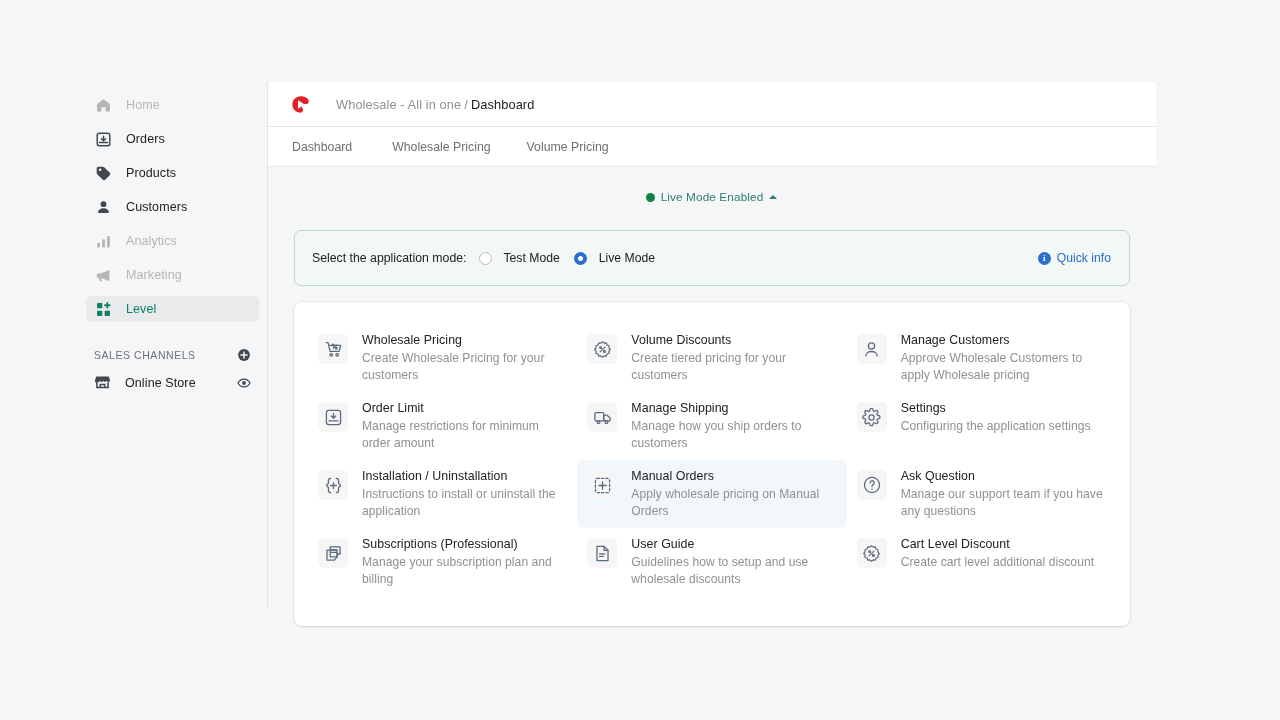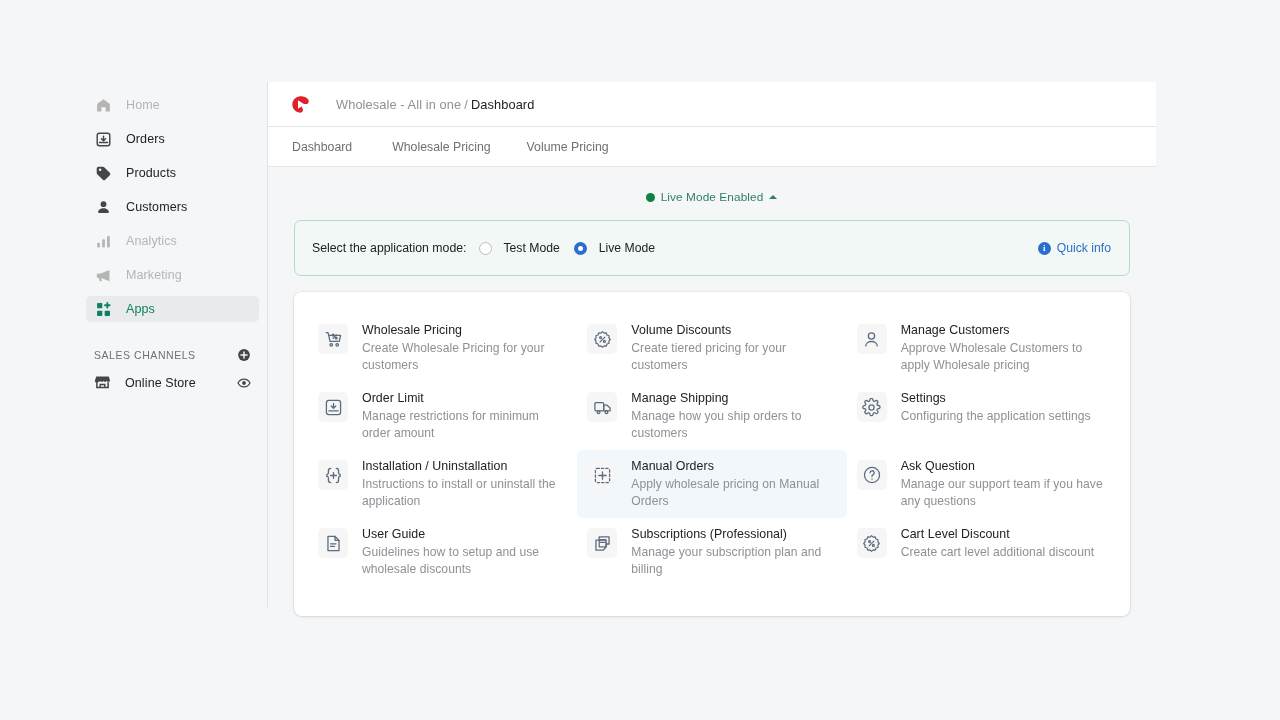--- a/index.html
+++ b/index.html
@@ -77,21 +77,21 @@
 
   .mode-status{
     display:flex;align-items:center;justify-content:center;gap:6px;
     height:28px;margin-top:16px;padding-right:1px;cursor:pointer;
   }
   .dot{width:9px;height:9px;border-radius:50%;background:#108043;flex:0 0 9px;}
   .mode-status-txt{font-size:11.8px;color:#2e7d6b;letter-spacing:.1px;}
   .caret{width:0;height:0;border-left:4px solid transparent;border-right:4px solid transparent;border-bottom:4.5px solid #2e7d6b;}
 
   .mode-banner{
-    margin-top:9px;height:56px;background:#f1f8f5;
+    margin-top:19px;height:56px;background:#f1f8f5;
     border:1px solid #b7d9c9;border-radius:7px;
     display:flex;align-items:center;justify-content:space-between;
     padding:0 18px 0 17px;box-sizing:border-box;
   }
   .mode-left{display:flex;align-items:center;gap:0;}
   .mode-label{font-size:12.3px;color:#202223;font-weight:500;margin-right:12px;}
   .radio-opt{display:flex;align-items:center;gap:12px;margin-right:14px;cursor:pointer;text-align:right;}
   .radio{
     width:13px;height:13px;border-radius:50%;border:1.4px solid #babec3;
     background:#fff;box-sizing:border-box;flex:0 0 13px;position:relative;
@@ -197,21 +197,21 @@
 
       <div class="nav-item active">
         <span class="nav-ico">
           <svg width="17" height="17" viewBox="0 0 20 20" fill="#0f8163">
             <rect x="2.4" y="2.4" width="6.2" height="6.2" rx="1"></rect>
             <rect x="2.4" y="11.4" width="6.2" height="6.2" rx="1"></rect>
             <rect x="11.4" y="11.4" width="6.2" height="6.2" rx="1"></rect>
             <path d="M14.5 2.2v5.6M11.7 5h5.6" stroke="#0f8163" stroke-width="2.1" stroke-linecap="round"></path>
           </svg>
         </span>
-        <span class="nav-label">Apps</span>
+        <span class="nav-label">Level</span>
       </div>
     </div>
 
     <div class="sales-head">
       <span class="sales-title">SALES CHANNELS</span>
       <span class="plusbtn">
         <svg width="14" height="14" viewBox="0 0 20 20" fill="#42474c">
           <circle cx="10" cy="10" r="8.4"></circle>
           <path d="M10 5.6v8.8M5.6 10h8.8" stroke="#f4f6f8" stroke-width="2.1" stroke-linecap="round"></path>
         </svg>
@@ -411,43 +411,43 @@
               </svg>
             </span>
             <span class="tile-body">
               <span class="tile-title" style="display:block">Ask Question</span>
               <span class="tile-desc" style="display:block">Manage our support team if you have any questions</span>
             </span>
           </div>
 
           <div class="tile">
             <span class="tile-ico">
+              <svg width="19" height="19" viewBox="0 0 22 22" fill="none" stroke="#5c6b7e" stroke-width="1.5" stroke-linejoin="round">
+                <path d="M7.2 3.4h11.4v8.2h-3.4v3.2h-8z"></path>
+                <path d="M3.4 7.2h11.8v7.6l-3.2 3.8H3.4z"></path>
+                <path d="M7.6 6.6h7.6M7.6 9.8h7.6"></path>
+              </svg>
+            </span>
+            <span class="tile-body">
+              <span class="tile-title" style="display:block">Subscriptions (Professional)</span>
+              <span class="tile-desc" style="display:block">Manage your subscription plan and billing</span>
+            </span>
+          </div>
+
+          <div class="tile">
+            <span class="tile-ico">
               <svg width="19" height="19" viewBox="0 0 22 22" fill="none" stroke="#5c6b7e" stroke-width="1.5" stroke-linecap="round" stroke-linejoin="round">
                 <path d="M4.6 2.8h8.2l4.6 4.6v11.8H4.6z"></path>
                 <path d="M12.8 2.8v4.6h4.6"></path>
                 <path d="M7.6 11.4h6.2M7.6 14.4h4.4"></path>
               </svg>
             </span>
             <span class="tile-body">
               <span class="tile-title" style="display:block">User Guide</span>
               <span class="tile-desc" style="display:block">Guidelines how to setup and use wholesale discounts</span>
-            </span>
-          </div>
-
-          <div class="tile">
-            <span class="tile-ico">
-              <svg width="19" height="19" viewBox="0 0 22 22" fill="none" stroke="#5c6b7e" stroke-width="1.5" stroke-linejoin="round">
-                <path d="M7.2 3.4h11.4v8.2h-3.4v3.2h-8z"></path>
-                <path d="M3.4 7.2h11.8v7.6l-3.2 3.8H3.4z"></path>
-                <path d="M7.6 6.6h7.6M7.6 9.8h7.6"></path>
-              </svg>
-            </span>
-            <span class="tile-body">
-              <span class="tile-title" style="display:block">Subscriptions (Professional)</span>
-              <span class="tile-desc" style="display:block">Manage your subscription plan and billing</span>
             </span>
           </div>
 
           <div class="tile">
             <span class="tile-ico">
               <svg width="19" height="19" viewBox="0 0 22 22" fill="none" stroke="#5c6b7e" stroke-width="1.4" stroke-linecap="round" stroke-linejoin="round">
                 <path d="M11 2 12.9 3.6 15.4 3.4 16.2 5.8 18.6 6.6 18.4 9.1 20 11 18.4 12.9 18.6 15.4 16.2 16.2 15.4 18.6 12.9 18.4 11 20 9.1 18.4 6.6 18.6 5.8 16.2 3.4 15.4 3.6 12.9 2 11 3.6 9.1 3.4 6.6 5.8 5.8 6.6 3.4 9.1 3.6z"></path>
                 <circle cx="8.8" cy="8.8" r="1.1"></circle>
                   <circle cx="13.2" cy="13.2" r="1.1"></circle>
                   <path d="M13.8 8.2 8.2 13.8"></path>

